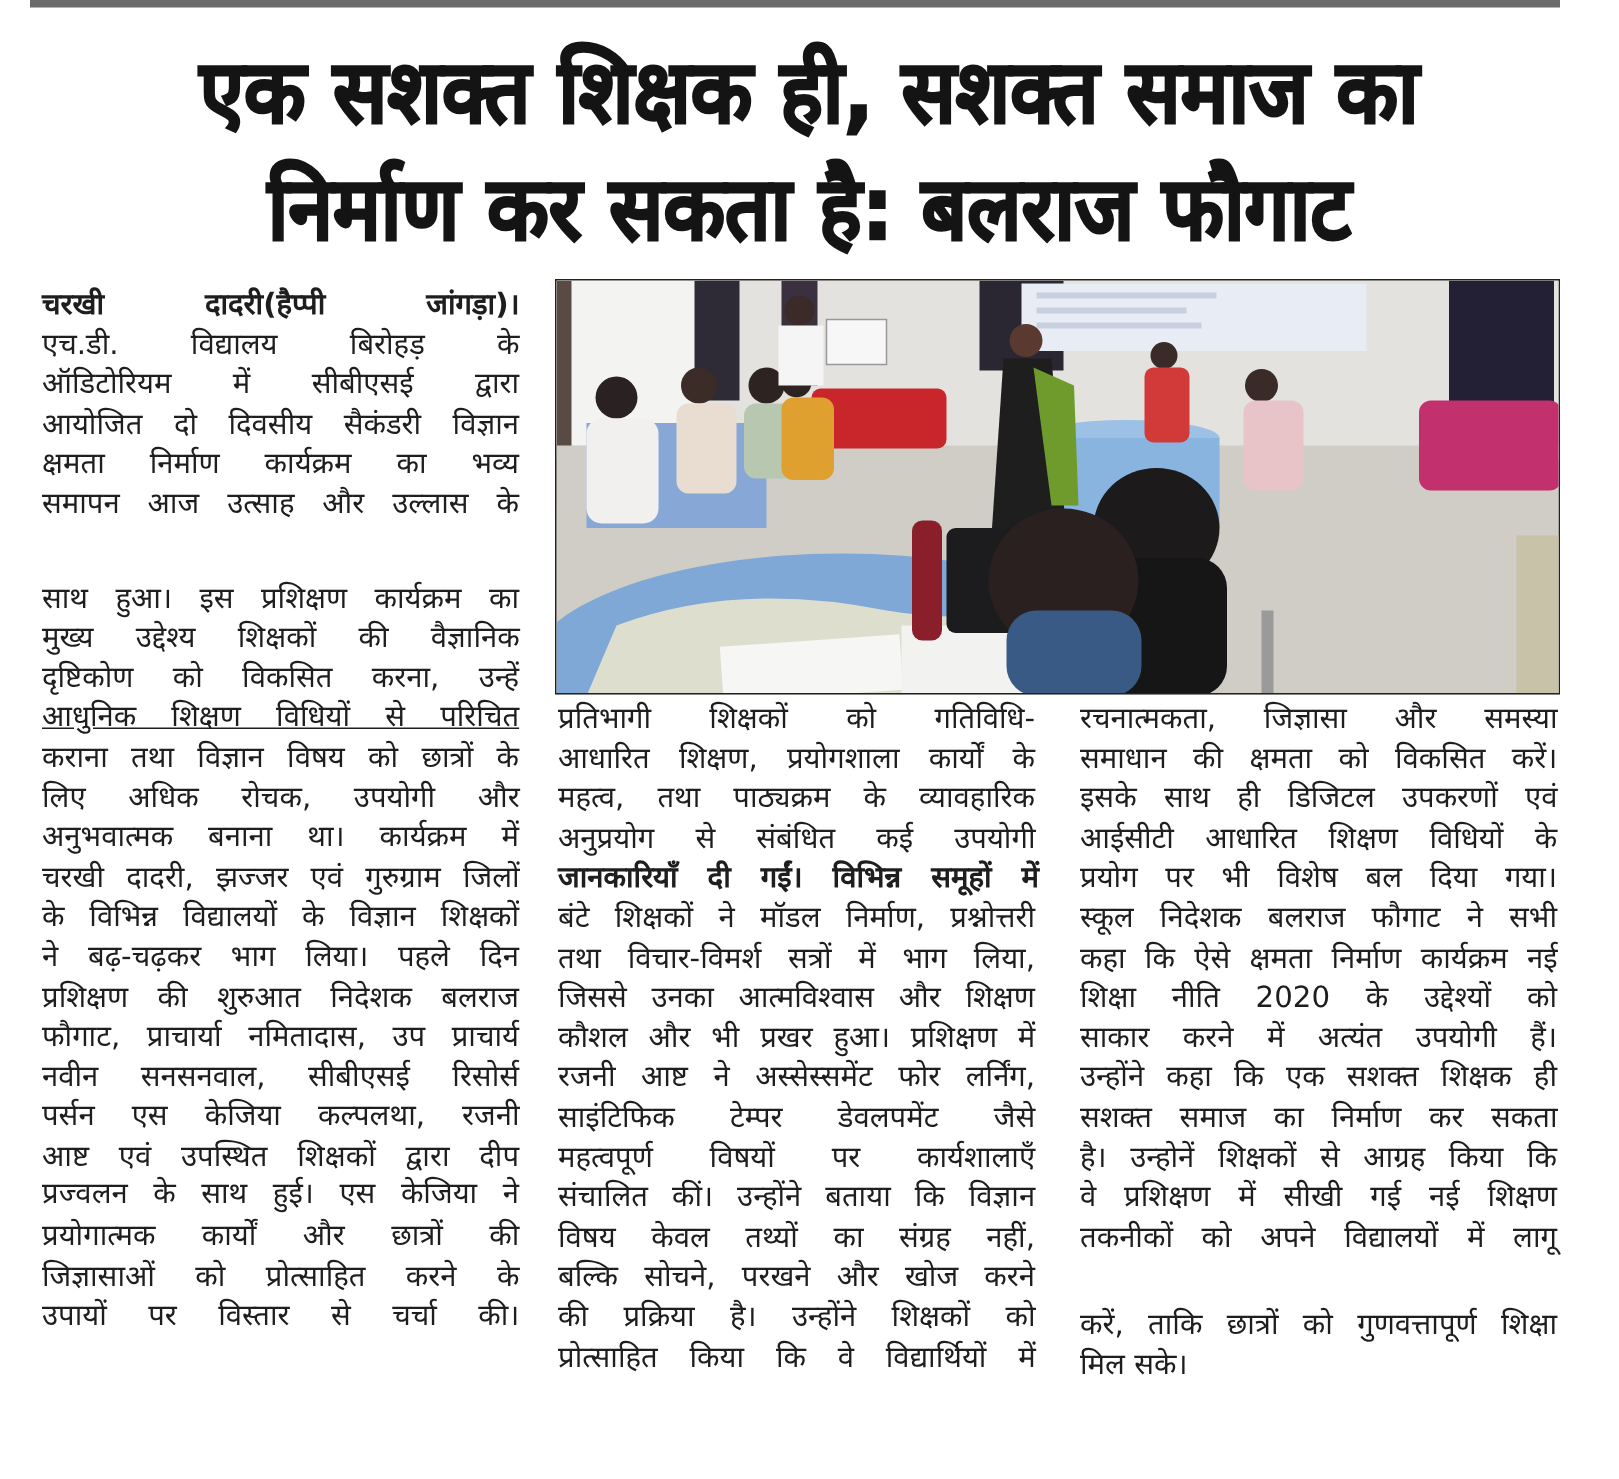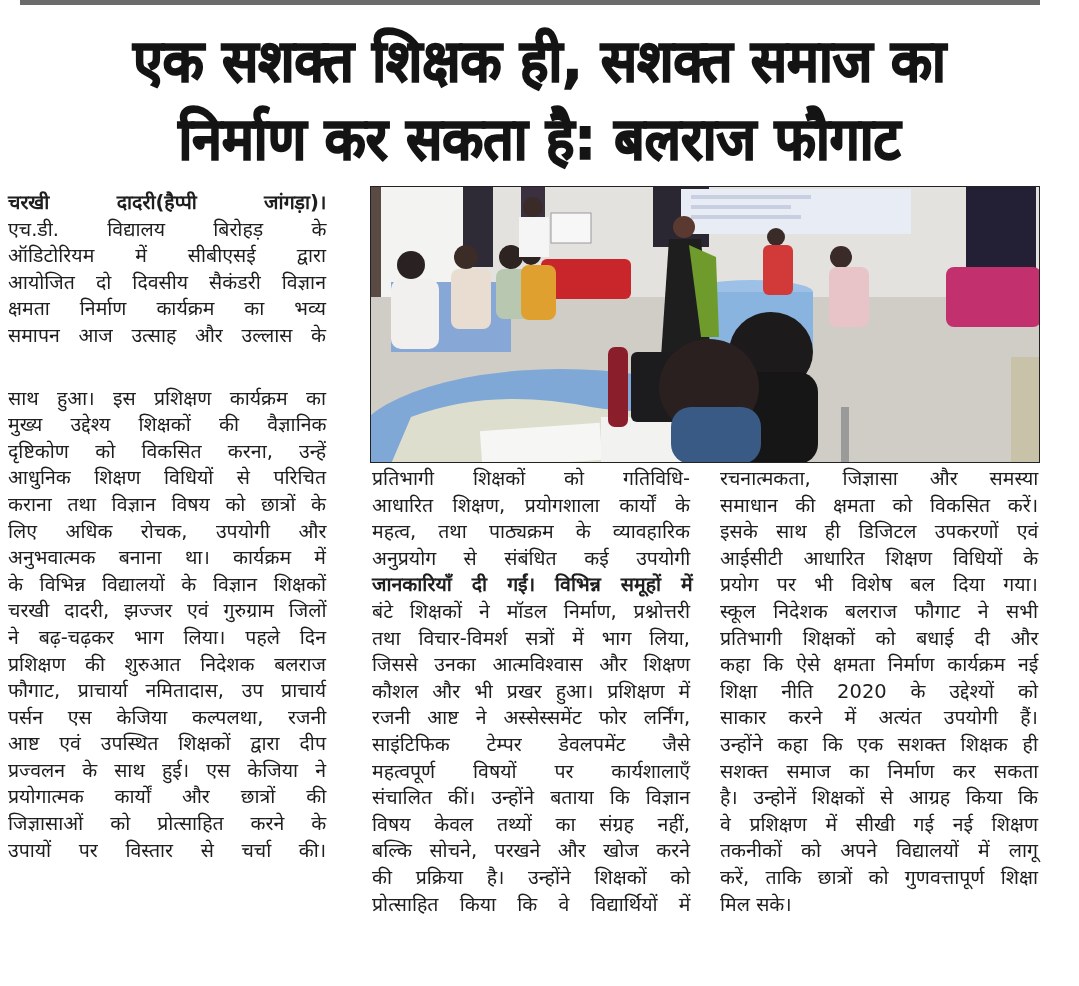--- a/index.html
+++ b/index.html
@@ -54,21 +54,21 @@
     .column .ln {
       display: block;
       white-space: nowrap;
       text-align: justify;
       text-align-last: justify;
       height: 26.6px;
     }
     .column .ln.last {
       text-align-last: left;
     }
-    .col1 { left: 8px; top: 190px; width: 318px; }
+    .col1 { left: 28px; top: 190px; width: 318px; }
     .col2 { left: 372px; top: 466px; width: 318px; }
     .col3 { left: 720px; top: 466px; width: 318px; }
     .dateline { font-weight: bold; }
 
     .photo {
       position: absolute;
       left: 370px;
       top: 186px;
       width: 670px;
       height: 277px;
@@ -92,29 +92,30 @@
 <div class="column col1">
   <span class="ln dateline" style="display: block; word-spacing: 60.5px;">चरखी दादरी(हैप्पी जांगड़ा)।</span>
   <span class="ln" style="display: block; word-spacing: 42px;">एच.डी. विद्यालय बिरोहड़ के</span>
   <span class="ln" style="display: block; word-spacing: 34.6667px;">ऑडिटोरियम में सीबीएसई द्वारा</span>
   <span class="ln" style="display: block; word-spacing: 14.75px;">आयोजित दो दिवसीय सैकंडरी विज्ञान</span>
   <span class="ln" style="display: block; word-spacing: 23.75px;">क्षमता निर्माण कार्यक्रम का भव्य</span>
   <span class="ln" style="display: block; word-spacing: 12.4px;">समापन आज उत्साह और उल्लास के</span>
   <span class="ln" style="display: block; word-spacing: 12px; margin-top: 36px;">साथ हुआ। इस प्रशिक्षण कार्यक्रम का</span>
   <span class="ln" style="display: block; word-spacing: 22px;">मुख्य उद्देश्य शिक्षकों की वैज्ञानिक</span>
   <span class="ln" style="display: block; word-spacing: 20px;">दृष्टिकोण को विकसित करना, उन्हें</span>
-  <span class="ln" style="display: block; word-spacing: 17.25px;">आधुनिक शिक्षण विधियों से परिचित</span>
+  <span class="ln" style="display: block; word-spacing: 17.25px; text-decoration: underline;">आधुनिक शिक्षण विधियों से परिचित</span>
   <span class="ln" style="display: block; word-spacing: 9.33333px;">कराना तथा विज्ञान विषय को छात्रों के</span>
   <span class="ln" style="display: block; word-spacing: 22.25px;">लिए अधिक रोचक, उपयोगी और</span>
   <span class="ln" style="display: block; word-spacing: 17px;">अनुभवात्मक बनाना था। कार्यक्रम में</span>
+  <span class="ln" style="display: block; word-spacing: 8.6px;">चरखी दादरी, झज्जर एवं गुरुग्राम जिलों</span>
   <span class="ln" style="display: block; word-spacing: 10.4px;">के विभिन्न विद्यालयों के विज्ञान शिक्षकों</span>
-  <span class="ln" style="display: block; word-spacing: 8.6px;">चरखी दादरी, झज्जर एवं गुरुग्राम जिलों</span>
   <span class="ln" style="display: block; word-spacing: 13.6px;">ने बढ़-चढ़कर भाग लिया। पहले दिन</span>
   <span class="ln" style="display: block; word-spacing: 13.25px;">प्रशिक्षण की शुरुआत निदेशक बलराज</span>
   <span class="ln" style="display: block; word-spacing: 11.5px;">फौगाट, प्राचार्या नमितादास, उप प्राचार्य</span>
+  <span class="ln" style="display: block; word-spacing: 22px;">नवीन सनसनवाल, सीबीएसई रिसोर्स</span>
   <span class="ln" style="display: block; word-spacing: 18.5px;">पर्सन एस केजिया कल्पलथा, रजनी</span>
   <span class="ln" style="display: block; word-spacing: 13.6px;">आष्ट एवं उपस्थित शिक्षकों द्वारा दीप</span>
   <span class="ln" style="display: block; word-spacing: 10.8333px; font-family: Liberation Serif, serif;">प्रज्वलन के साथ हुई। एस केजिया ने</span>
   <span class="ln" style="display: block; word-spacing: 24.75px;">प्रयोगात्मक कार्यों और छात्रों की</span>
   <span class="ln" style="display: block; word-spacing: 20.75px;">जिज्ञासाओं को प्रोत्साहित करने के</span>
   <span class="ln" style="display: block; word-spacing: 21.4px;">उपायों पर विस्तार से चर्चा की।</span>
 </div>
 
 <div class="photo" title="Teachers seated around round tables in an auditorium during a CBSE science capacity building workshop; a woman in a black saree with green dupatta speaks in the center, projector screen in background">
   <svg width="670" height="277" viewBox="0 0 670 277">
@@ -206,24 +207,23 @@
   <span class="ln" style="display: block; word-spacing: 15px;">प्रोत्साहित किया कि वे विद्यार्थियों में</span>
 </div>
 
 <div class="column col3">
   <span class="ln" style="display: block; word-spacing: 25.6667px;">रचनात्मकता, जिज्ञासा और समस्या</span>
   <span class="ln" style="display: block; word-spacing: 11.4px;">समाधान की क्षमता को विकसित करें।</span>
   <span class="ln" style="display: block; word-spacing: 12px;">इसके साथ ही डिजिटल उपकरणों एवं</span>
   <span class="ln" style="display: block; word-spacing: 14.75px;">आईसीटी आधारित शिक्षण विधियों के</span>
   <span class="ln" style="display: block; word-spacing: 12.1667px;">प्रयोग पर भी विशेष बल दिया गया।</span>
   <span class="ln" style="display: block; word-spacing: 11.2px;">स्कूल निदेशक बलराज फौगाट ने सभी</span>
-  <span class="ln" style="display: block; word-spacing: 14.4px;">प्रतिभागी शिक्षकों को बधाई दी और</span>
   <span class="ln" style="display: block; word-spacing: 6.66667px;">कहा कि ऐसे क्षमता निर्माण कार्यक्रम नई</span>
   <span class="ln" style="display: block; word-spacing: 17.6px;">शिक्षा नीति 2020 के उद्देश्यों को</span>
   <span class="ln" style="display: block; word-spacing: 16px;">साकार करने में अत्यंत उपयोगी हैं।</span>
   <span class="ln" style="display: block; word-spacing: 8.5px;">उन्होंने कहा कि एक सशक्त शिक्षक ही</span>
   <span class="ln" style="display: block; word-spacing: 12.2px;">सशक्त समाज का निर्माण कर सकता</span>
   <span class="ln" style="display: block; word-spacing: 9.5px;">है। उन्होनें शिक्षकों से आग्रह किया कि</span>
   <span class="ln" style="display: block; word-spacing: 12.3333px;">वे प्रशिक्षण में सीखी गई नई शिक्षण</span>
   <span class="ln" style="display: block; word-spacing: 12.8px;">तकनीकों को अपने विद्यालयों में लागू</span>
-  <span class="ln" style="display: block; word-spacing: 10px;">करें, ताकि छात्रों को गुणवत्तापूर्ण शिक्षा</span>
+  <span class="ln" style="display: block; word-spacing: 10px; margin-top: 32px;">करें, ताकि छात्रों को गुणवत्तापूर्ण शिक्षा</span>
   <span class="ln last">मिल सके।</span>
 </div>
 
 </body></html>

